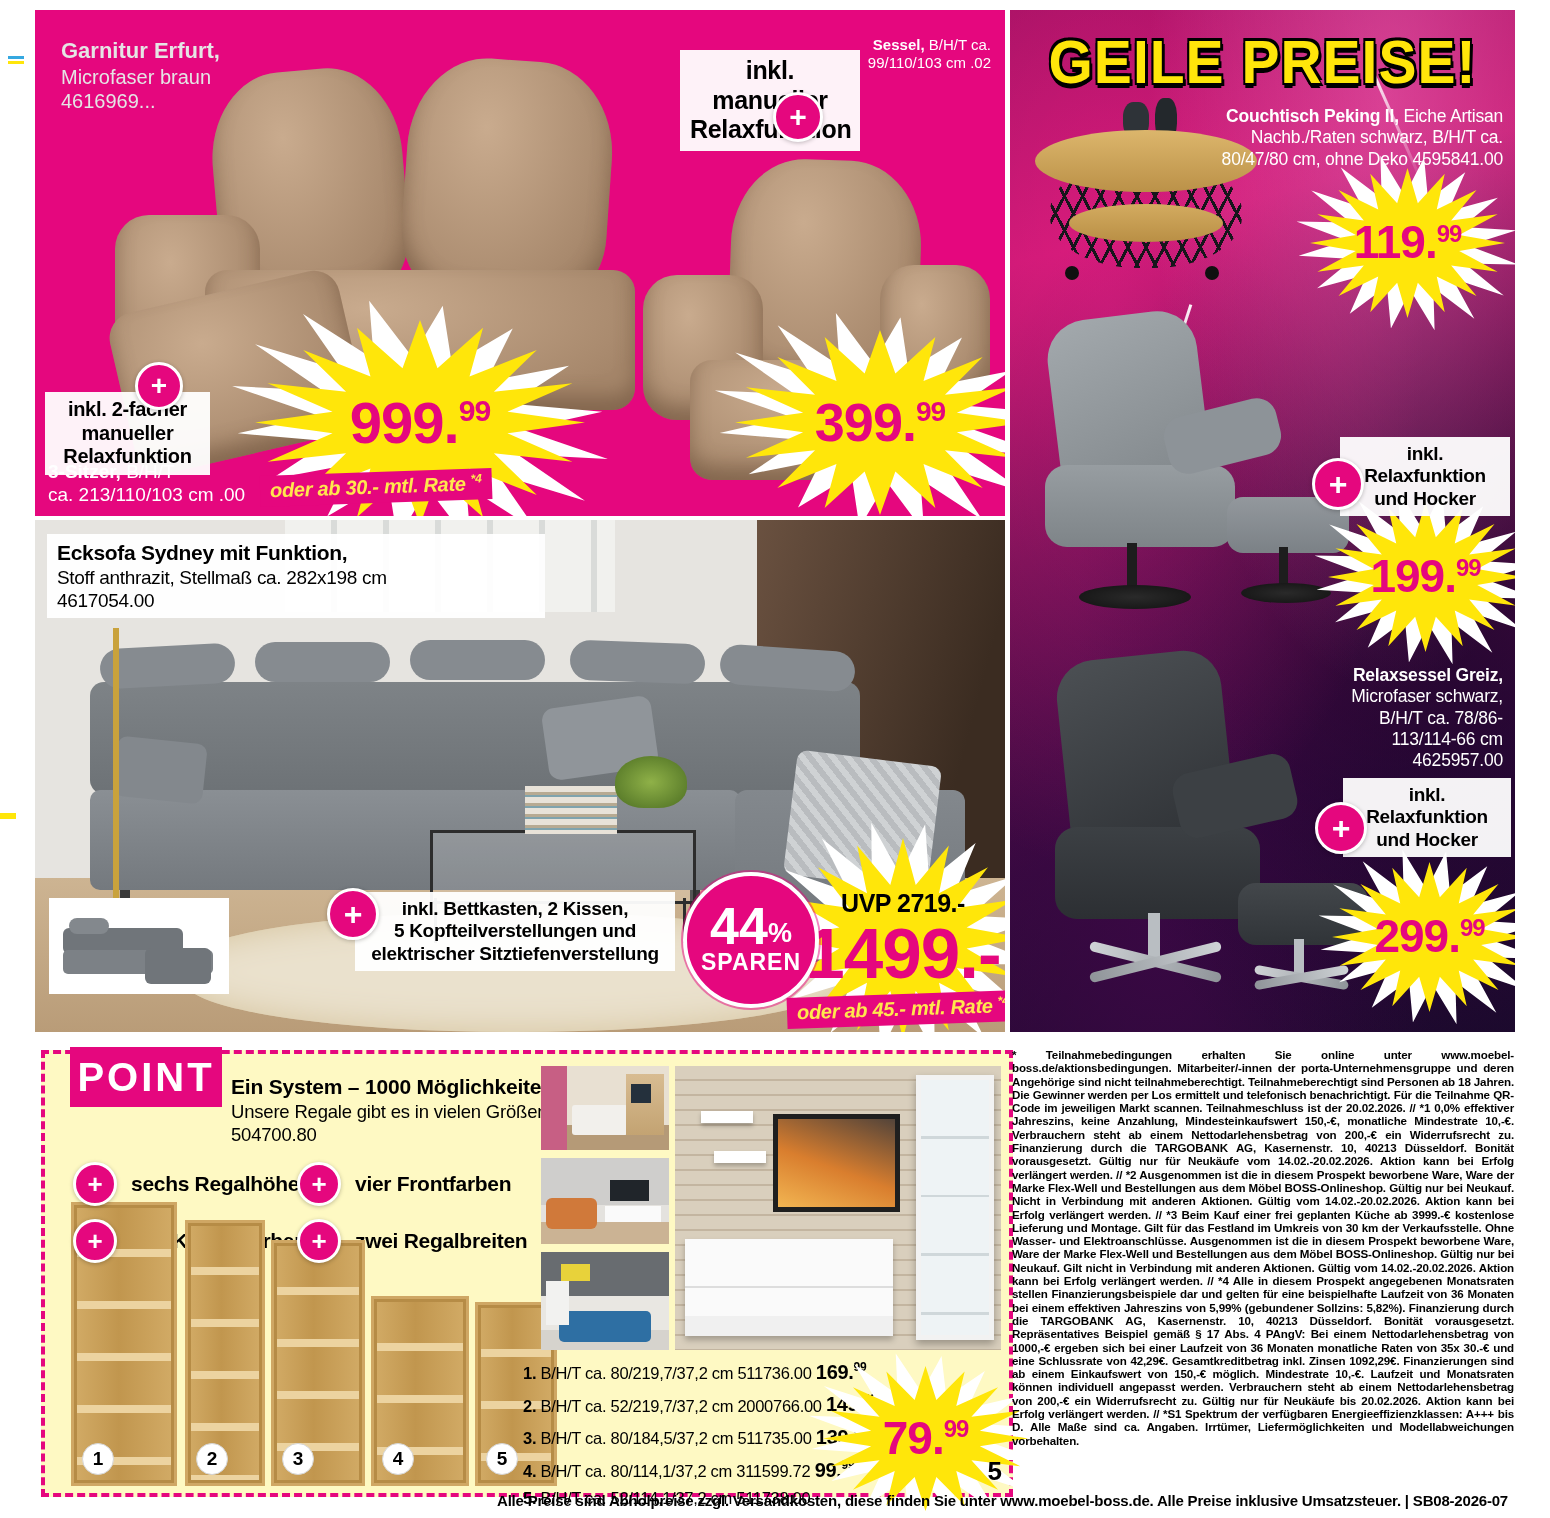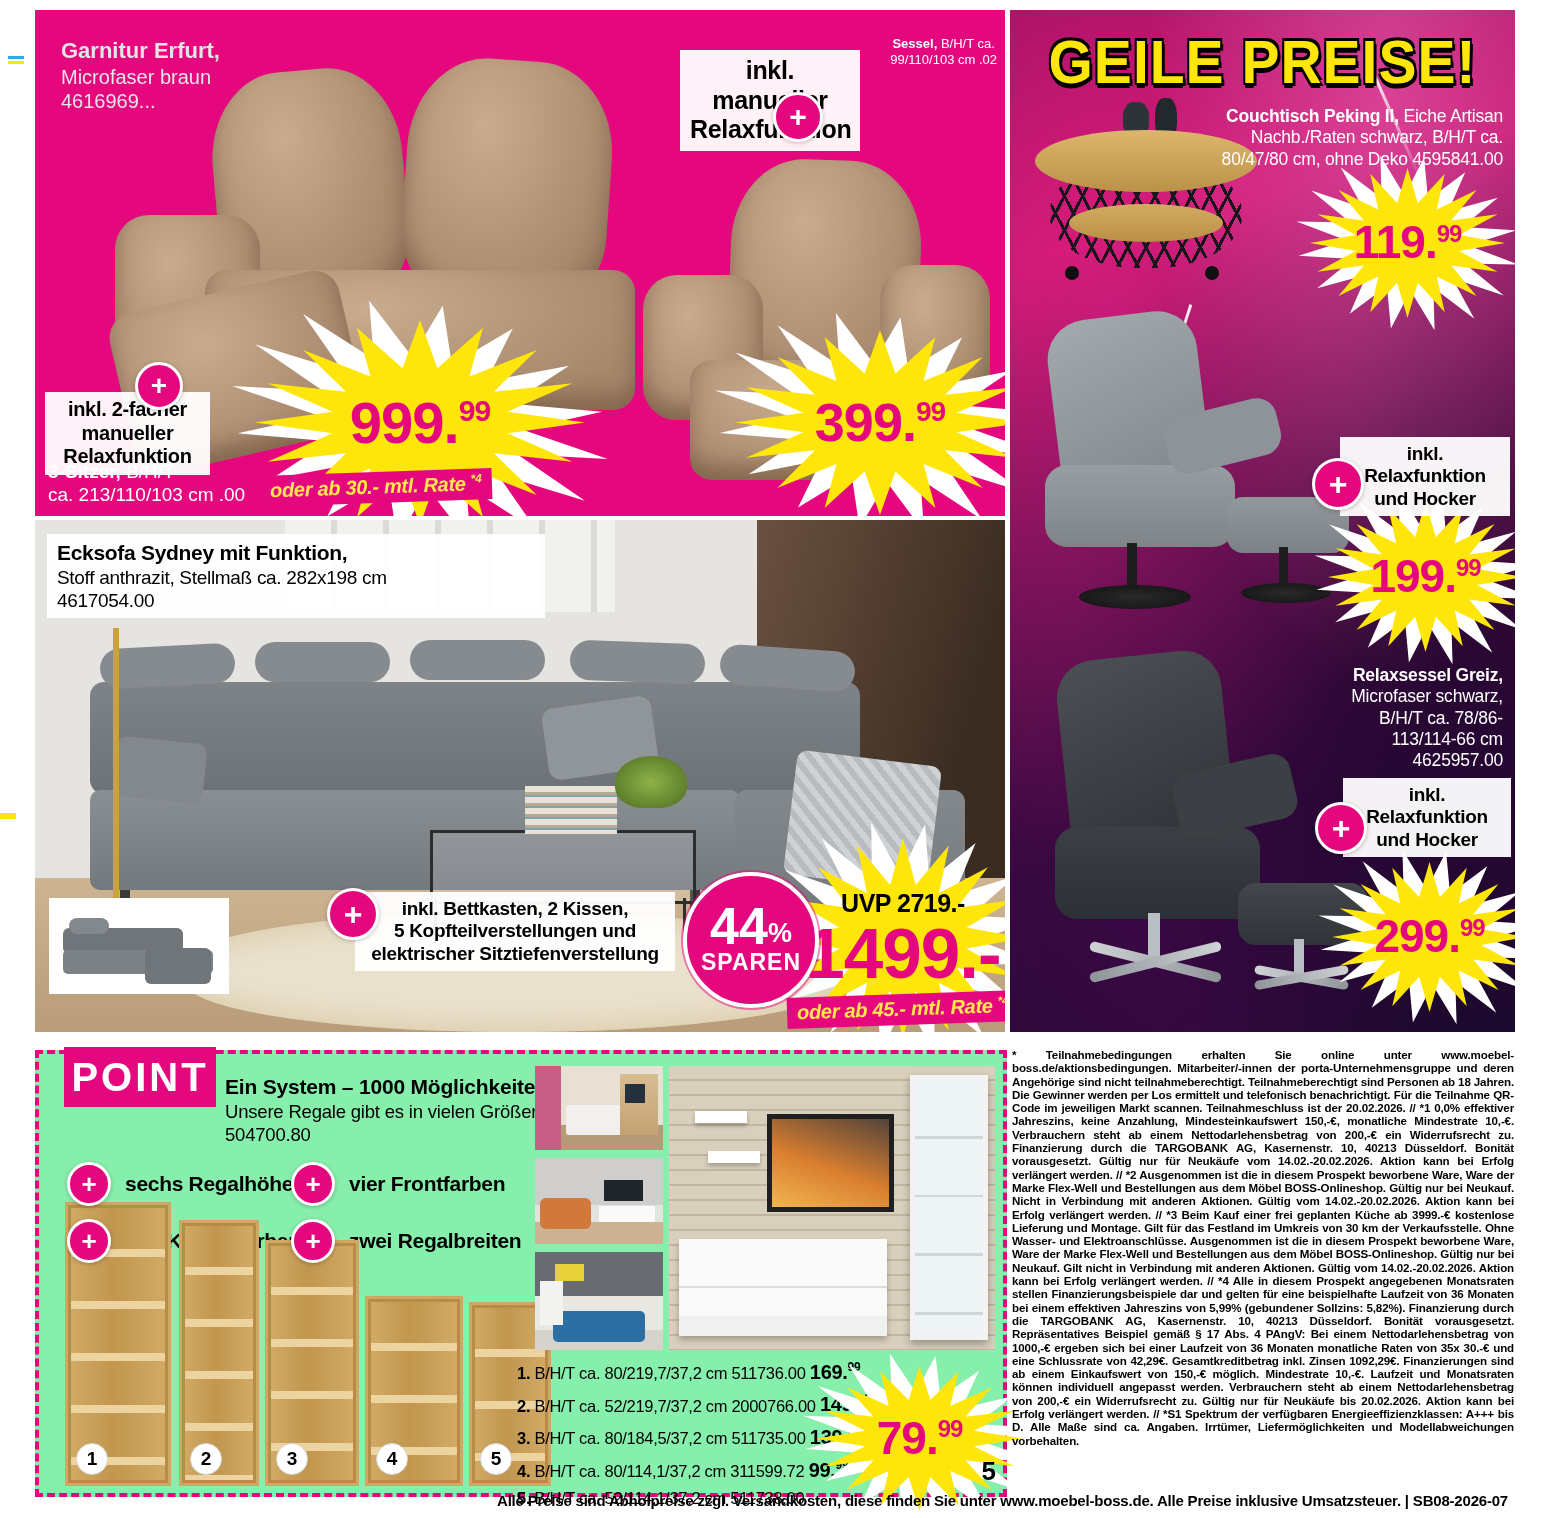--- a/index.html
+++ b/index.html
@@ -32,21 +32,21 @@
     border:4px solid #fff;color:#fff;display:flex;flex-direction:column;align-items:center;
     justify-content:center;z-index:4;box-shadow:0 0 0 2px rgba(229,7,126,.5);}
   .save-top{font-size:52px;font-weight:bold;line-height:.85;display:flex;align-items:flex-end;}
   .save-top .pct{font-size:27px;margin-bottom:4px;}
   .save-word{font-size:23px;font-weight:bold;letter-spacing:1px;}
 
   
   .panel-erfurt{left:35px;top:10px;width:970px;height:506px;background:#e5077e;overflow:hidden;}
   .pe-text{left:26px;top:28px;color:#e5e5e5;line-height:1.22;font-size:20px;}
   .pe-text .t{font-size:22px;font-weight:bold;}
-  .pe-sessel{right:8px;top:26px;color:#fff;text-align:center;font-size:13px;line-height:1.22;}
+  .pe-sessel{right:14px;top:26px;color:#fff;text-align:right;font-size:15px;line-height:1.22;}
   .pe-sitzer{left:13px;top:450px;color:#fff;font-size:19px;line-height:1.22;}
   .bold{font-weight:bold;}
   .cushion,.armrest,.seatpad,.footpad{position:absolute;
     background:radial-gradient(ellipse at 38% 28%,#c9ab8e,#a5866a 78%);
     box-shadow:inset 0 -14px 20px rgba(90,65,45,.45);}
   .cushion{border-radius:38% 38% 30% 30%;}
   .armrest{border-radius:34px;}
   .seatpad{border-radius:22px;}
   .footpad{border-radius:26px;}
 
@@ -74,21 +74,21 @@
       linear-gradient(165deg,#a01060 0%,#c2156e 22%,#71104f 48%,#35093d 75%,#1d0a2e 100%);}
   .gp-title{position:absolute;left:0;top:18px;width:100%;text-align:center;color:#ffe60a;
     font-size:57px;font-weight:bold;letter-spacing:1px;transform:scaleY(1.08);
     text-shadow:3px 3px 0 #000,-2px -2px 0 #000,2px -2px 0 #000,-2px 2px 0 #000,0 5px 0 #000;}
   .gp-text{position:absolute;color:#fff;text-align:right;font-size:17.5px;line-height:1.22;
     letter-spacing:-.2px;}
   .bolt{position:absolute;width:3px;background:linear-gradient(rgba(255,255,255,.95),rgba(255,190,235,.05));
     filter:blur(.4px);}
 
   
-  .panel-point{left:35px;top:1050px;width:964px;height:439px;background:#86efac;
+  .panel-point{left:41px;top:1050px;width:964px;height:439px;background:#fef9c3;
     border:4px dashed #e5077e;}
   .pt-logo{position:absolute;left:25px;top:-7px;width:152px;height:60px;background:#e5077e;
     color:#fff;font-weight:bold;font-size:40px;letter-spacing:3px;display:flex;
     align-items:center;justify-content:center;z-index:5;}
   .pt-head{position:absolute;left:186px;top:20px;color:#000;font-size:18.5px;line-height:1.25;
     letter-spacing:-.2px;}
   .pt-head .t{font-size:21px;font-weight:bold;}
   .pt-feat{position:absolute;display:flex;align-items:center;gap:14px;font-size:21px;
     font-weight:bold;color:#000;letter-spacing:-.3px;}
   .pt-feat .plus{position:static;width:38px;height:38px;font-size:26px;flex:0 0 38px;}

